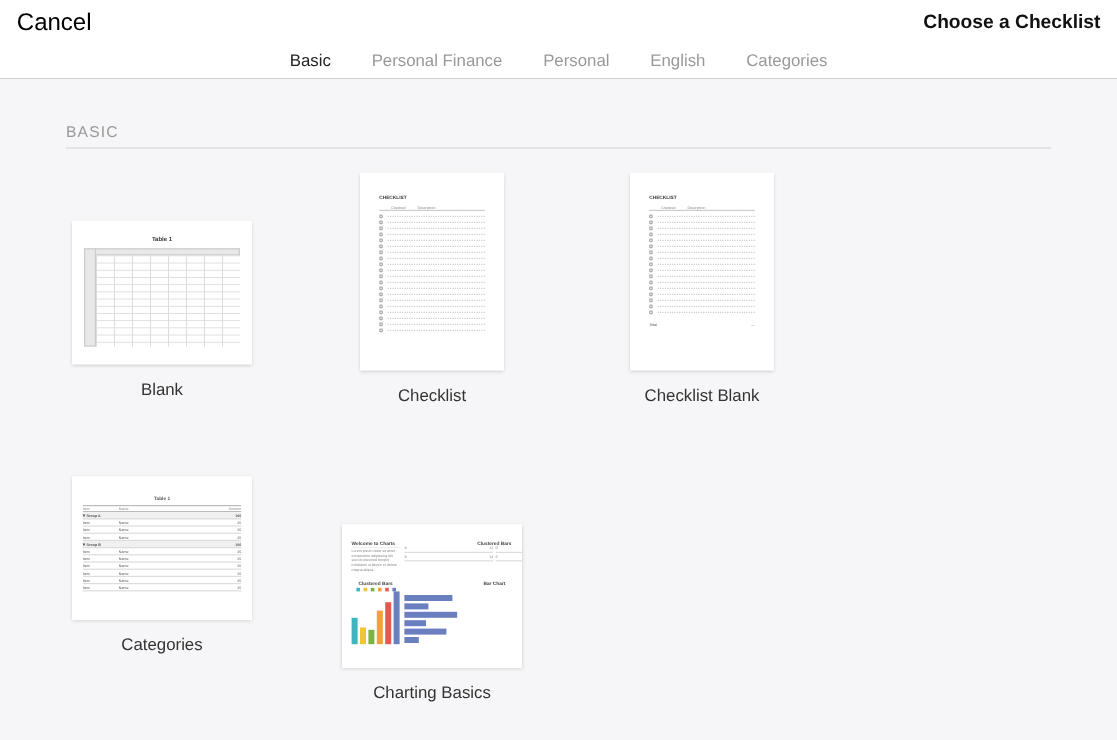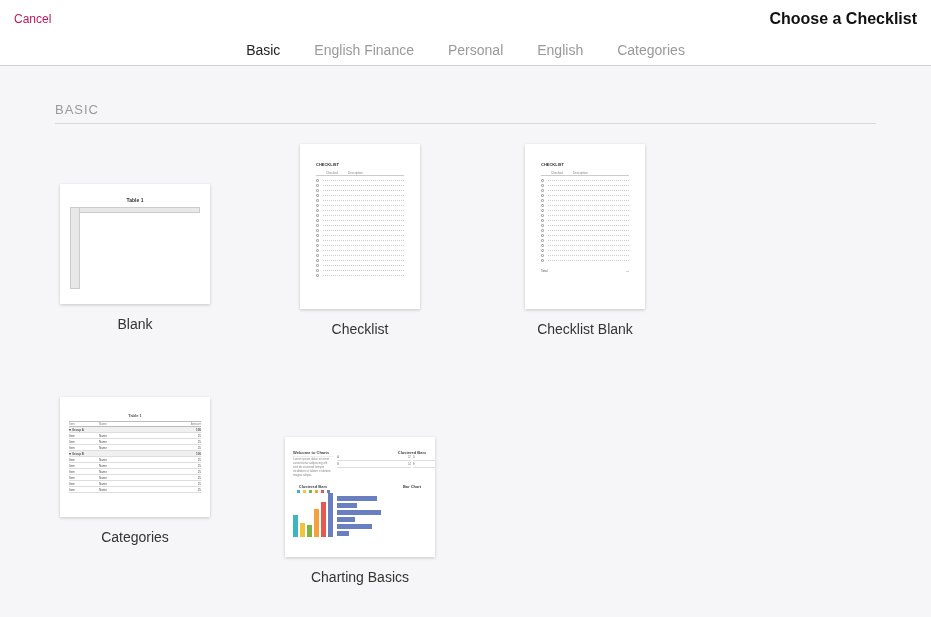--- a/index.html
+++ b/index.html
@@ -13,22 +13,22 @@
     }
     .topbar {
       height: 38px;
       display: flex;
       align-items: center;
       justify-content: space-between;
       padding: 0 14px;
       background: #fff;
     }
     .topbar .left, .topbar .right {
-      color: #be185d;
-      font-size: 12px;
+      color: #000000;
+      font-size: 20px;
       cursor: pointer;
     }
     .topbar .center {
       font-weight: 600;
       font-size: 16px;
       color: #111;
     }
     .categories {
       height: 28px;
       display: flex;
@@ -213,21 +213,21 @@
 </head>
 <body>
 
 <div class="topbar">
   <div class="left">Cancel</div>
   <div class="center">Choose a Checklist</div>
 </div>
 
 <div class="categories">
   <div class="cat active">Basic</div>
-  <div class="cat">English Finance</div>
+  <div class="cat">Personal Finance</div>
   <div class="cat">Personal</div>
   <div class="cat">English</div>
   <div class="cat">Categories</div>
 </div>
 
 <div class="content">
 
   <div class="section-header">BASIC</div>
 
   <div class="grid">

